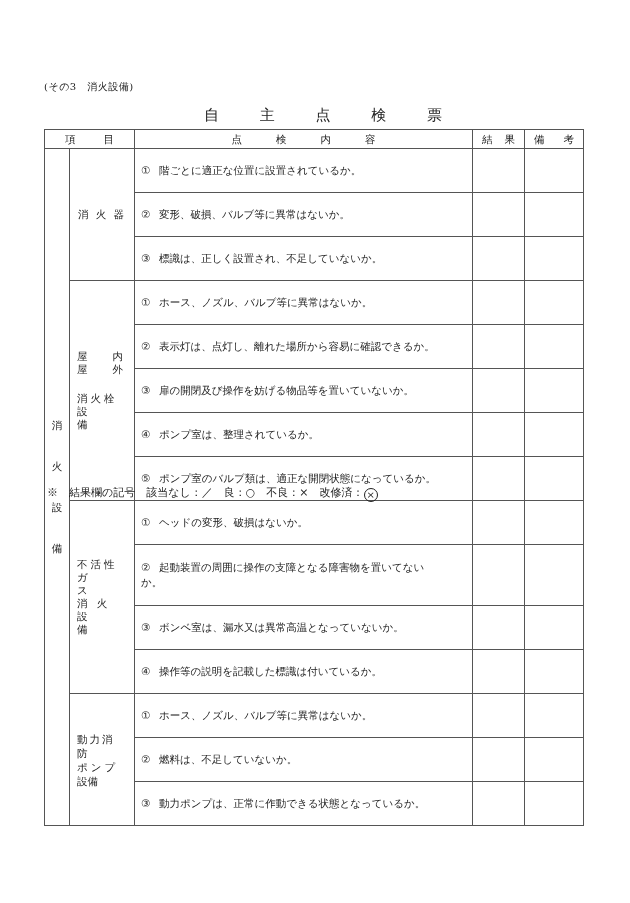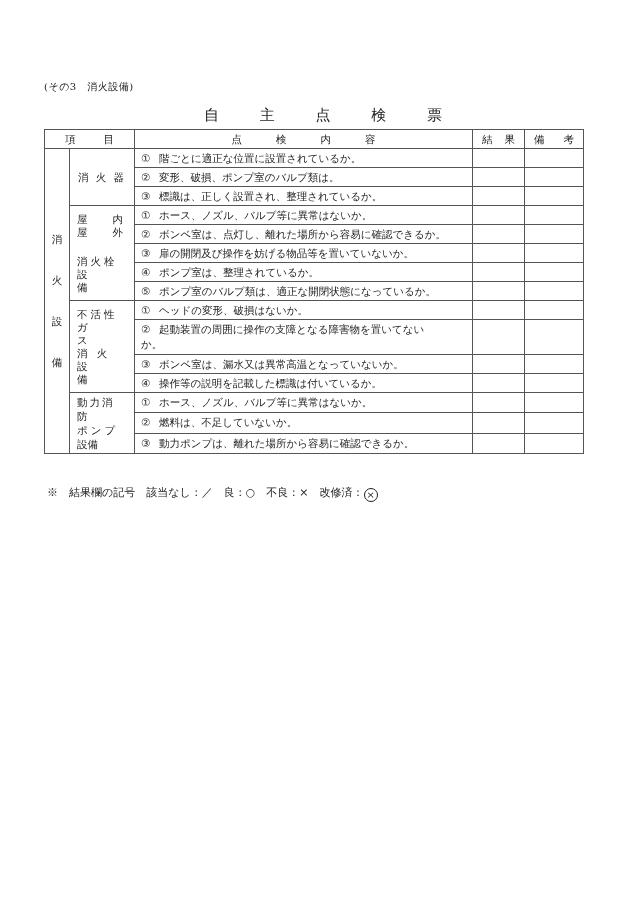--- a/index.html
+++ b/index.html
@@ -6,21 +6,21 @@
   body { width: 630px; height: 903px; position: relative; overflow: hidden;
          font-family: "DejaVu Serif", "Liberation Serif", serif; color: #222; }
   .subtitle { position: absolute; left: 44px; top: 80px; font-size: 10px; letter-spacing: 0.5px; }
   .doc-title { position: absolute; left: 0; width: 630px; top: 106px; text-align: center; font-size: 15px; }
   .doc-title span { display: inline-block; margin: 0 18px; }
   .doc-title span:first-child { margin-left: 34px; }
   table.sheet { position: absolute; left: 44px; top: 129px; border-collapse: collapse;
                 table-layout: fixed; width: 539px; font-size: 10.5px; }
   table.sheet td, table.sheet th { border: 1px solid #555; padding: 0; font-weight: normal; line-height: 13px; }
   table.sheet th { height: 18px; }
-  td.item { text-align: left; padding: 2px 6px !important; }
+  td.item { text-align: left; padding: 15px 6px !important; }
   td.cat { text-align: center; vertical-align: middle; }
   td.cat div { margin: 10px 0; }
   td.sub { vertical-align: middle; padding: 2px 7px !important; }
   tr.r { height: 19px; }
   tr.r2 { height: 32px; }
   .num { display: inline-block; width: 18px; }
   .spread { display: flex; justify-content: space-between; }
   .hd-spread { display: flex; justify-content: space-between; padding: 0 20px; }
   .hd-content { display: flex; justify-content: center; gap: 34px; }
   .hd-res { display: flex; justify-content: space-between; padding: 0 9px; }
@@ -86,26 +86,26 @@
       <div style="margin-top:28px">火</div>
       <div style="margin-top:28px">設</div>
       <div style="margin-top:28px">備</div>
     </td>
     <td rowspan="3" class="sub" style="text-align:center;letter-spacing:2px">消 火 器</td>
     <td class="item"><span class="num">①</span><span>階ごとに適正な位置に設置されているか。</span></td>
     <td></td>
     <td></td>
   </tr>
   <tr class="r">
-    <td class="item"><span class="num">②</span><span>変形、破損、ポンプ室のバルブ類は。</span></td>
+    <td class="item"><span class="num">②</span><span>変形、破損、バルブ等に異常はないか。</span></td>
     <td></td>
     <td></td>
   </tr>
   <tr class="r">
-    <td class="item"><span class="num">③</span><span>標識は、正しく設置され、整理されているか。</span></td>
+    <td class="item"><span class="num">③</span><span>標識は、正しく設置され、不足していないか。</span></td>
     <td></td>
     <td></td>
   </tr>
 
   <tr class="r">
     <td rowspan="5" class="sub">
       <div class="spread" style="padding-right:4px">
             <span>屋</span>
             <span>内</span>
           </div>
@@ -115,21 +115,21 @@
           </div>
       <div style="height:16px"></div>
       <div style="letter-spacing:3px">消火栓設</div>
       <div>備</div>
     </td>
     <td class="item"><span class="num">①</span><span>ホース、ノズル、バルブ等に異常はないか。</span></td>
     <td></td>
     <td></td>
   </tr>
   <tr class="r">
-    <td class="item"><span class="num">②</span><span>ボンベ室は、点灯し、離れた場所から容易に確認できるか。</span></td>
+    <td class="item"><span class="num">②</span><span>表示灯は、点灯し、離れた場所から容易に確認できるか。</span></td>
     <td></td>
     <td></td>
   </tr>
   <tr class="r">
     <td class="item"><span class="num">③</span><span>扉の開閉及び操作を妨げる物品等を置いていないか。</span></td>
     <td></td>
     <td></td>
   </tr>
   <tr class="r">
     <td class="item"><span class="num">④</span><span>ポンプ室は、整理されているか。</span></td>
@@ -179,20 +179,20 @@
     <td class="item"><span class="num">①</span><span>ホース、ノズル、バルブ等に異常はないか。</span></td>
     <td></td>
     <td></td>
   </tr>
   <tr class="r">
     <td class="item"><span class="num">②</span><span>燃料は、不足していないか。</span></td>
     <td></td>
     <td></td>
   </tr>
   <tr class="r">
-    <td class="item"><span class="num">③</span><span>動力ポンプは、離れた場所から容易に確認できるか。</span></td>
+    <td class="item"><span class="num">③</span><span>動力ポンプは、正常に作動できる状態となっているか。</span></td>
     <td></td>
     <td></td>
   </tr>
 </tbody>
   </table>
 
 <div class="note"><span>※　結果欄の記号　該当なし：／　良：○　不良：×　改修済：</span><span class="circx">×</span></div>
 
 </body></html>

